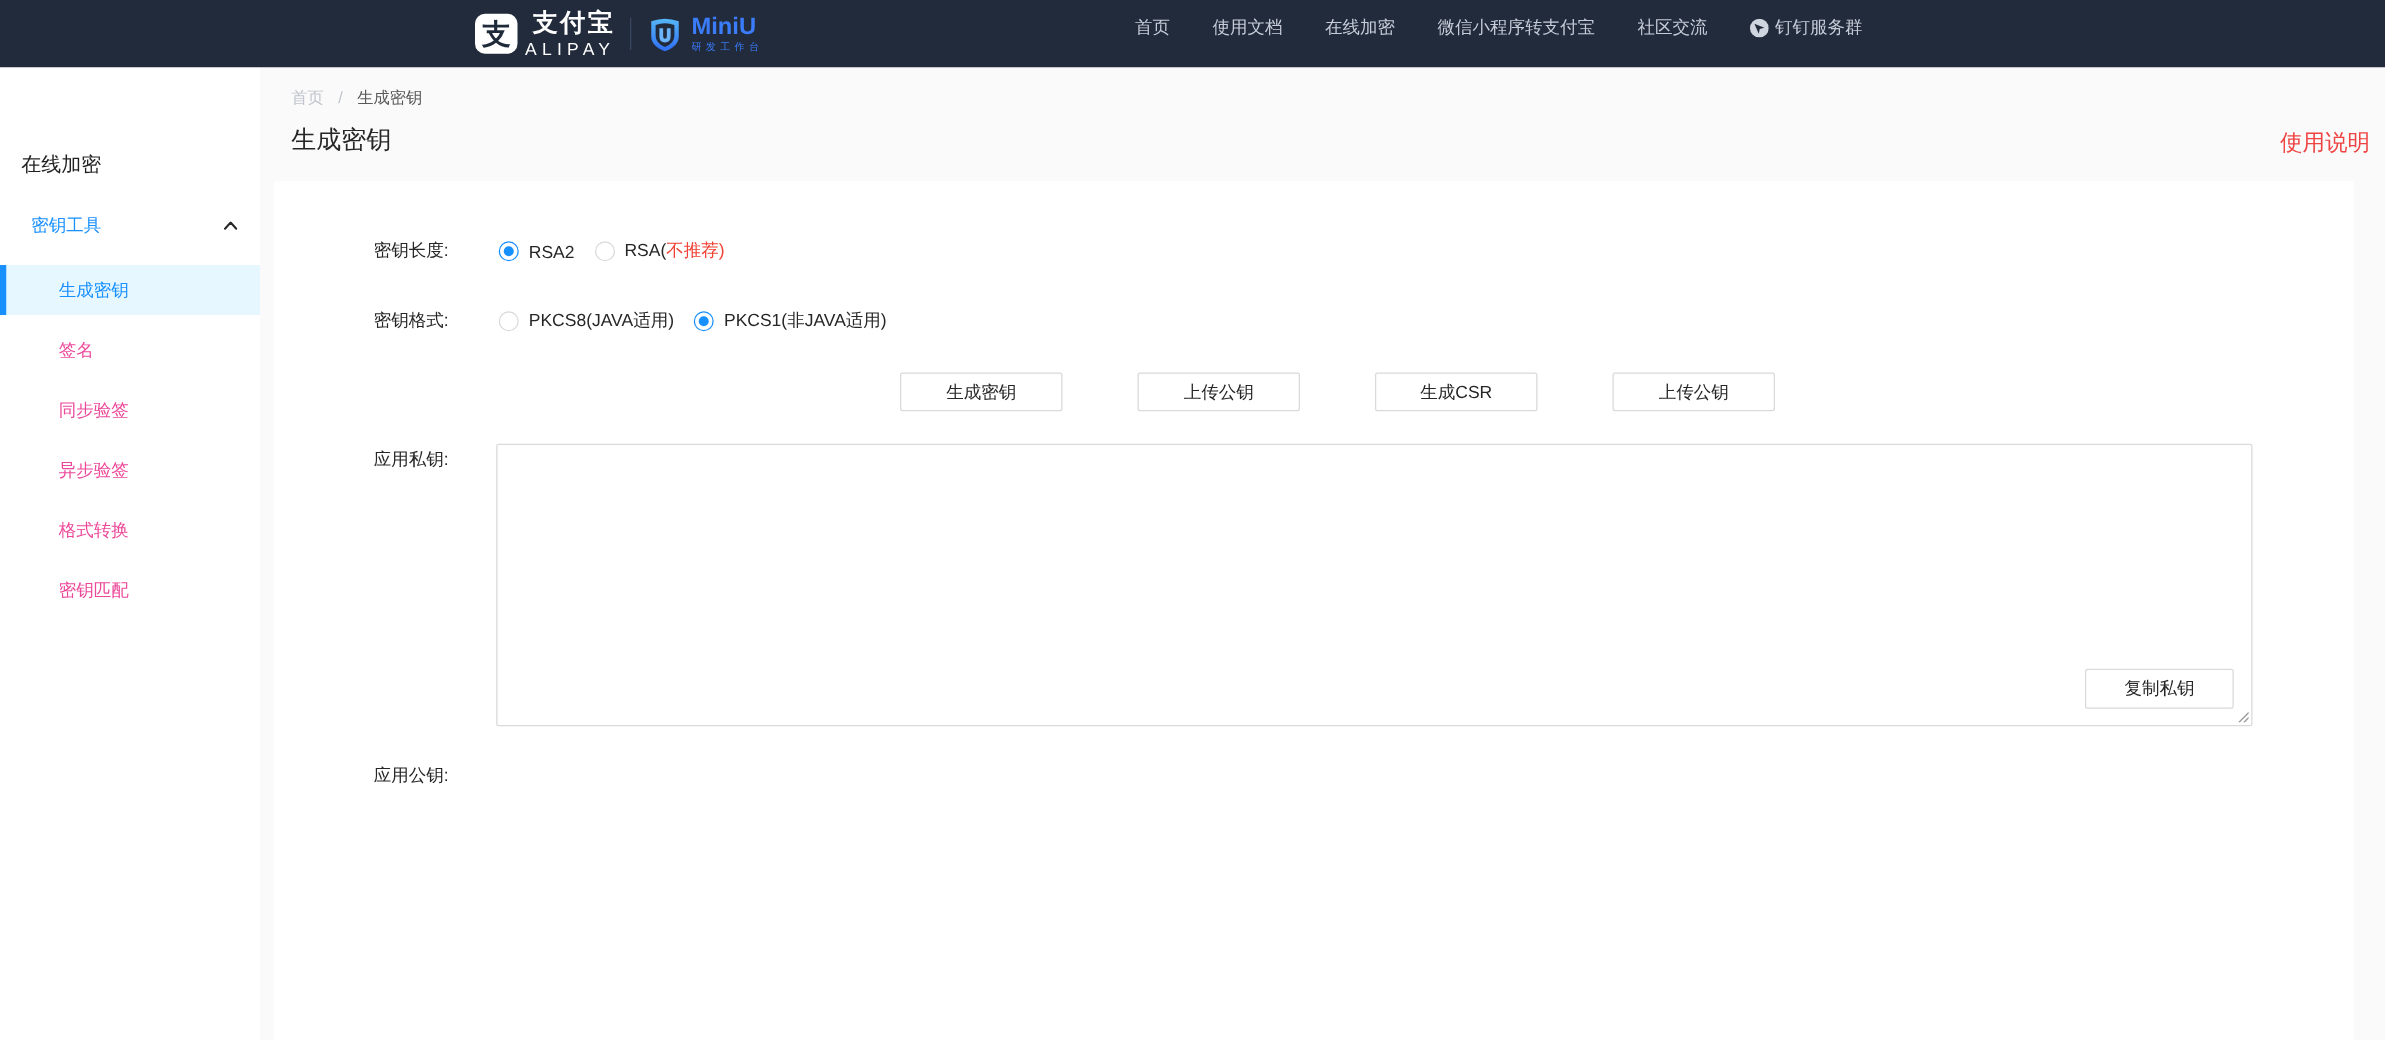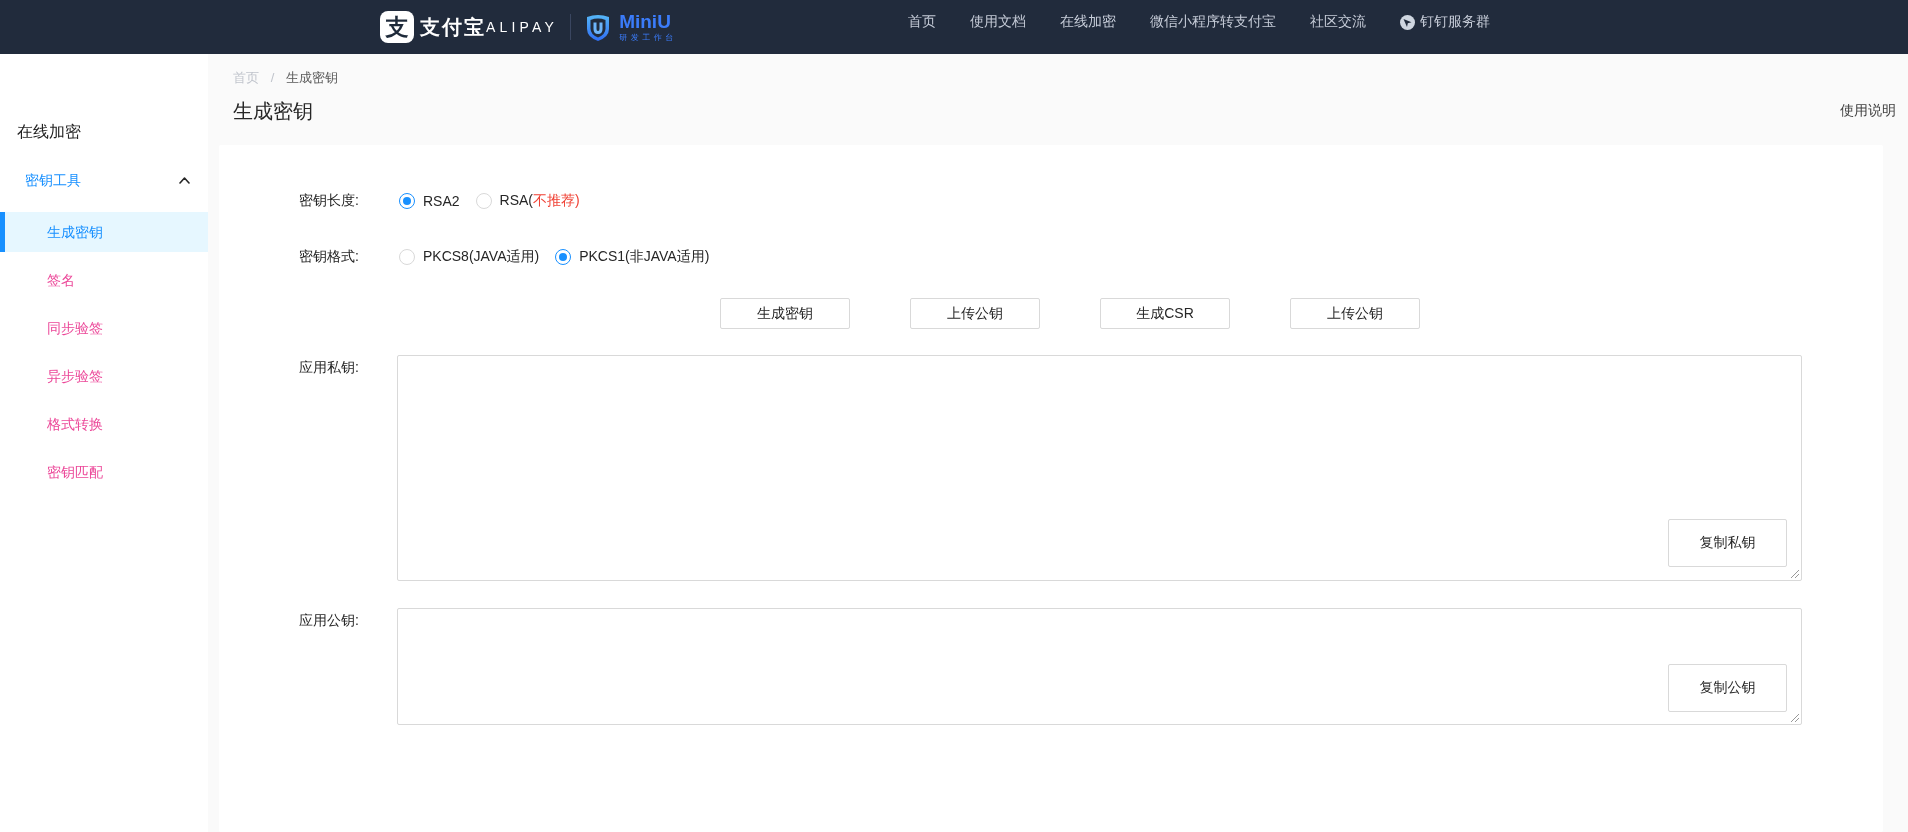--- a/index.html
+++ b/index.html
@@ -5,21 +5,21 @@
   * { margin:0; padding:0; box-sizing:border-box; }
   html,body { width:1908px; height:832px; overflow:hidden; background:#fff;
               font-family:"Liberation Sans","DejaVu Sans",sans-serif; }
   .stage { position:relative; width:1908px; height:832px; }
 
   
   .header { position:absolute; left:0; top:0; width:1908px; height:54px; background:#212b3c; }
   .logo-group { position:absolute; left:380px; top:0; height:54px; display:flex; align-items:center; }
   .alipay-badge { width:34px; height:32px; background:#fff; border-radius:8px; display:flex;
                   align-items:center; justify-content:center; color:#1e2a3a; font-size:23px; font-weight:bold; overflow:hidden;}
-  .alipay-text { margin-left:6px; display:flex; flex-direction:row; line-height:1; }
+  .alipay-text { margin-left:6px; display:flex; flex-direction:column; line-height:1;align-items:flex-end; }
   .alipay-cn { color:#fff; font-size:20px; font-weight:600; letter-spacing:2px; }
   .alipay-en { color:#fff; font-size:14px; letter-spacing:4.2px; margin-top:3px; }
   .logo-divider { width:1px; height:26px; background:#3a4660; margin:0 12px; }
   .miniu { display:flex; align-items:flex-start; }
   .miniu-text { margin-left:6px; display:flex; flex-direction:column; line-height:1; }
   .miniu-name { color:#3b7cfa; font-size:19px; font-weight:bold; }
   .miniu-sub { color:#3b7cfa; font-size:8px; letter-spacing:3.5px; margin-top:3px; }
   .nav { position:absolute; left:908px; top:0; height:44px; display:flex; align-items:center; gap:34px; }
   .nav-item { color:#c6ccd8; font-size:14px; white-space:nowrap; cursor:pointer; display:flex; align-items:center; gap:5px;}
 
@@ -34,21 +34,21 @@
   .menu-item.active { background:#e6f7ff; color:#1890ff; }
   .menu-item.active::before { content:""; position:absolute; left:0; top:0; width:5px; height:40px; background:#1890ff; }
 
   
   .main-bg { position:absolute; left:208px; top:54px; width:1700px; height:778px; background:#fafafa; }
   .breadcrumb { position:absolute; left:25px; top:15px; font-size:13px; color:#c0c4cc; }
   .breadcrumb .bc-home { color:#c0c4cc; cursor:pointer; }
   .breadcrumb .bc-sep { margin:0 8px; color:#c0c4cc; }
   .breadcrumb .bc-cur { color:#595959; }
   .page-title { position:absolute; left:25px; top:44px; font-size:20px; font-weight:500; color:#262626; }
-  .help-link { position:absolute; right:12px; top:48px; font-size:14px; color:#404040; cursor:pointer; }
+  .help-link { position:absolute; right:12px; top:48px; font-size:18px; color:#ef4444; cursor:pointer; }
 
   .card { position:absolute; left:11px; top:91px; width:1664px; height:687px; background:#fff; border-radius:2px;text-decoration:underline; }
 
   .form-row { position:absolute; left:80px; height:32px; display:flex; align-items:center; }
   .row-keylen { top:40px; }
   .row-keyfmt { top:96px; }
   .form-label { width:100px; font-size:14px; color:#262626; }
   .radio-opt { display:flex; align-items:center; margin-right:16px; cursor:pointer; }
   .radio { width:16px; height:16px; border-radius:50%; background:#fff; border:1px solid #d9d9d9; position:relative; flex:none; }
   .radio.checked { border-color:#1890ff; }
@@ -63,21 +63,21 @@
          cursor:pointer; font-family:inherit; }
 
   .field-label { position:absolute; left:80px; font-size:14px; color:#262626; }
   .lbl-priv { top:214px; }
   .lbl-pub  { top:467px; }
   .ta-wrap { position:absolute; left:178px; width:1405px; }
   .ta-priv { top:210px; height:226px; }
   .ta-pub  { top:463px; height:117px; }
   .ta-wrap textarea { width:100%; height:100%; border:1px solid #d9d9d9; border-radius:2px;
                       resize:none; outline:none; background:#fff; font-family:inherit; font-size:14px; padding:8px 12px; color:#262626; }
-  .copy-btn { position:absolute; right:15px; bottom:14px; width:119px; height:48px; background:#fff;
+  .copy-btn { position:absolute; right:15px; bottom:14px; width:119px; height:32px; background:#fff;
               border:1px solid #d9d9d9; border-radius:2px; font-size:14px; color:#262626;
               display:flex; align-items:center; justify-content:center; cursor:pointer; font-family:inherit; }
   .copy-btn.pub { bottom:13px; }
   .grip { position:absolute; right:3px; bottom:3px; width:10px; height:10px; cursor:nwse-resize; }
 </style>
 </head>
 <body>
 
 <div class="stage">
 
@@ -187,24 +187,16 @@
       <div class="ta-wrap ta-priv">
         <textarea style=""></textarea>
         <button class="copy-btn">复制私钥</button>
         <svg class="grip" viewBox="0 0 10 10">
           <line x1="10" y1="2" x2="2" y2="10" stroke="#999" stroke-width="1"></line>
           <line x1="10" y1="6" x2="6" y2="10" stroke="#999" stroke-width="1"></line>
         </svg>
       </div>
 
       <span class="field-label lbl-pub">应用公钥:</span>
-      <div class="ta-wrap ta-pub">
-        <textarea style=""></textarea>
-        <button class="copy-btn pub">复制公钥</button>
-        <svg class="grip" viewBox="0 0 10 10">
-          <line x1="10" y1="2" x2="2" y2="10" stroke="#999" stroke-width="1"></line>
-          <line x1="10" y1="6" x2="6" y2="10" stroke="#999" stroke-width="1"></line>
-        </svg>
-      </div>
 
     </div>
   </div>
 </div>
 
 </body></html>

